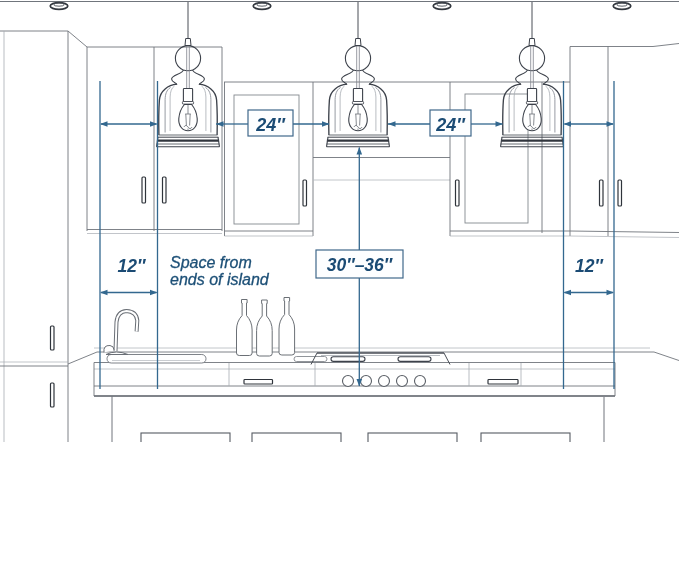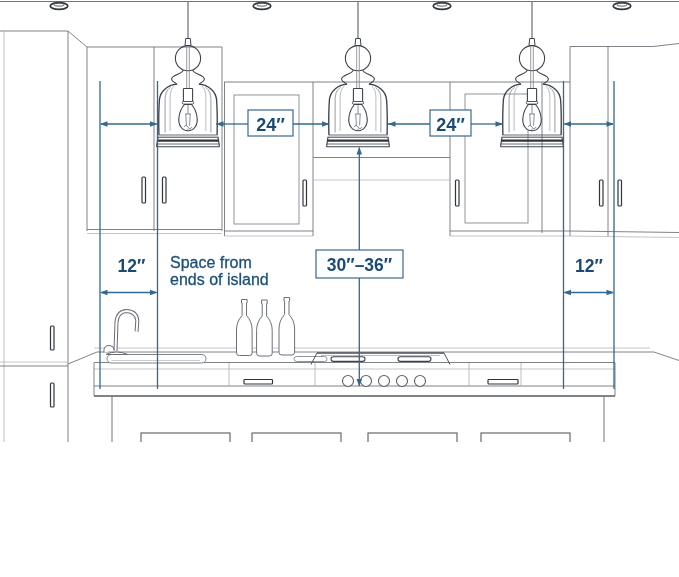--- a/index.html
+++ b/index.html
@@ -1,17 +1,17 @@
 <!DOCTYPE html>
 <html><head>
 <meta charset="utf-8">
 <style>
   html,body{margin:0;padding:0;background:#fff;}
   .stage{position:relative;width:679px;height:442px;background:#fff;overflow:hidden;
-         font-family:"Liberation Sans", sans-serif;}
+         font-family:"Liberation Sans", sans-serif;font-style:italic;}
   svg{display:block;}
 </style>
 </head>
 <body>
 <div class="stage">
 <svg width="679" height="577" viewBox="0 0 679 577">
 <defs>
 
   <g id="pend">
     <line x1="0" y1="2" x2="0" y2="39.5" stroke="#4a4f57" stroke-width="1"></line>

